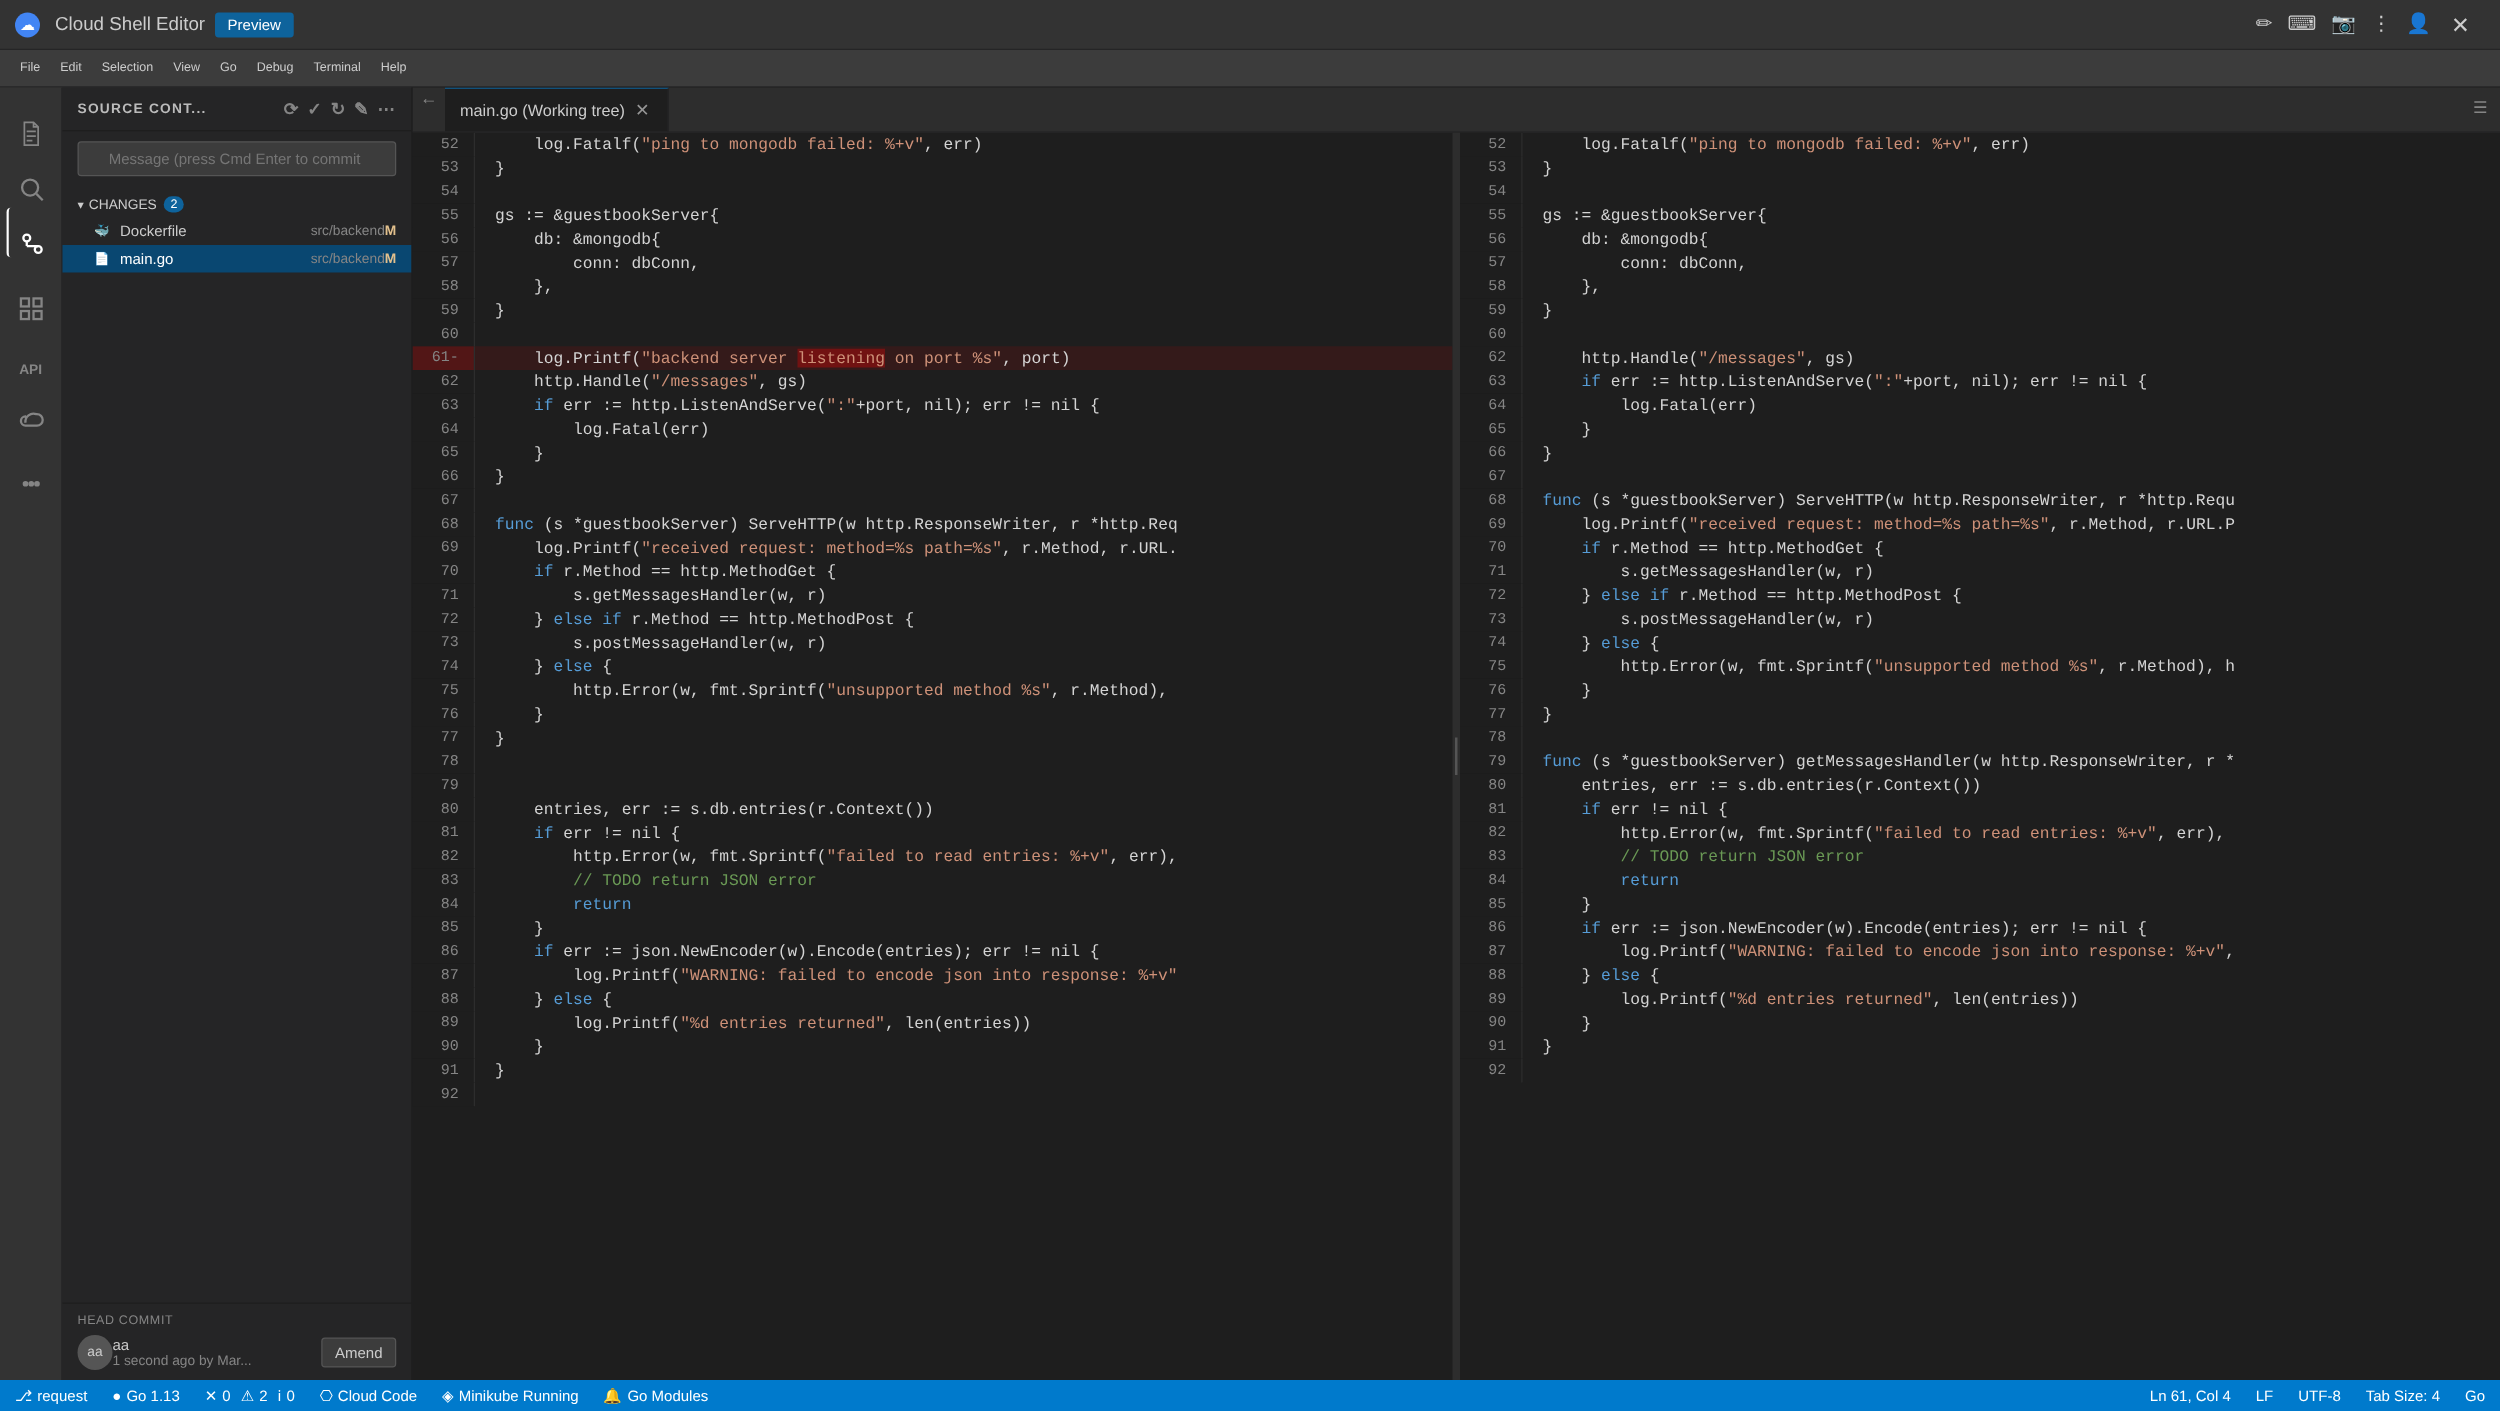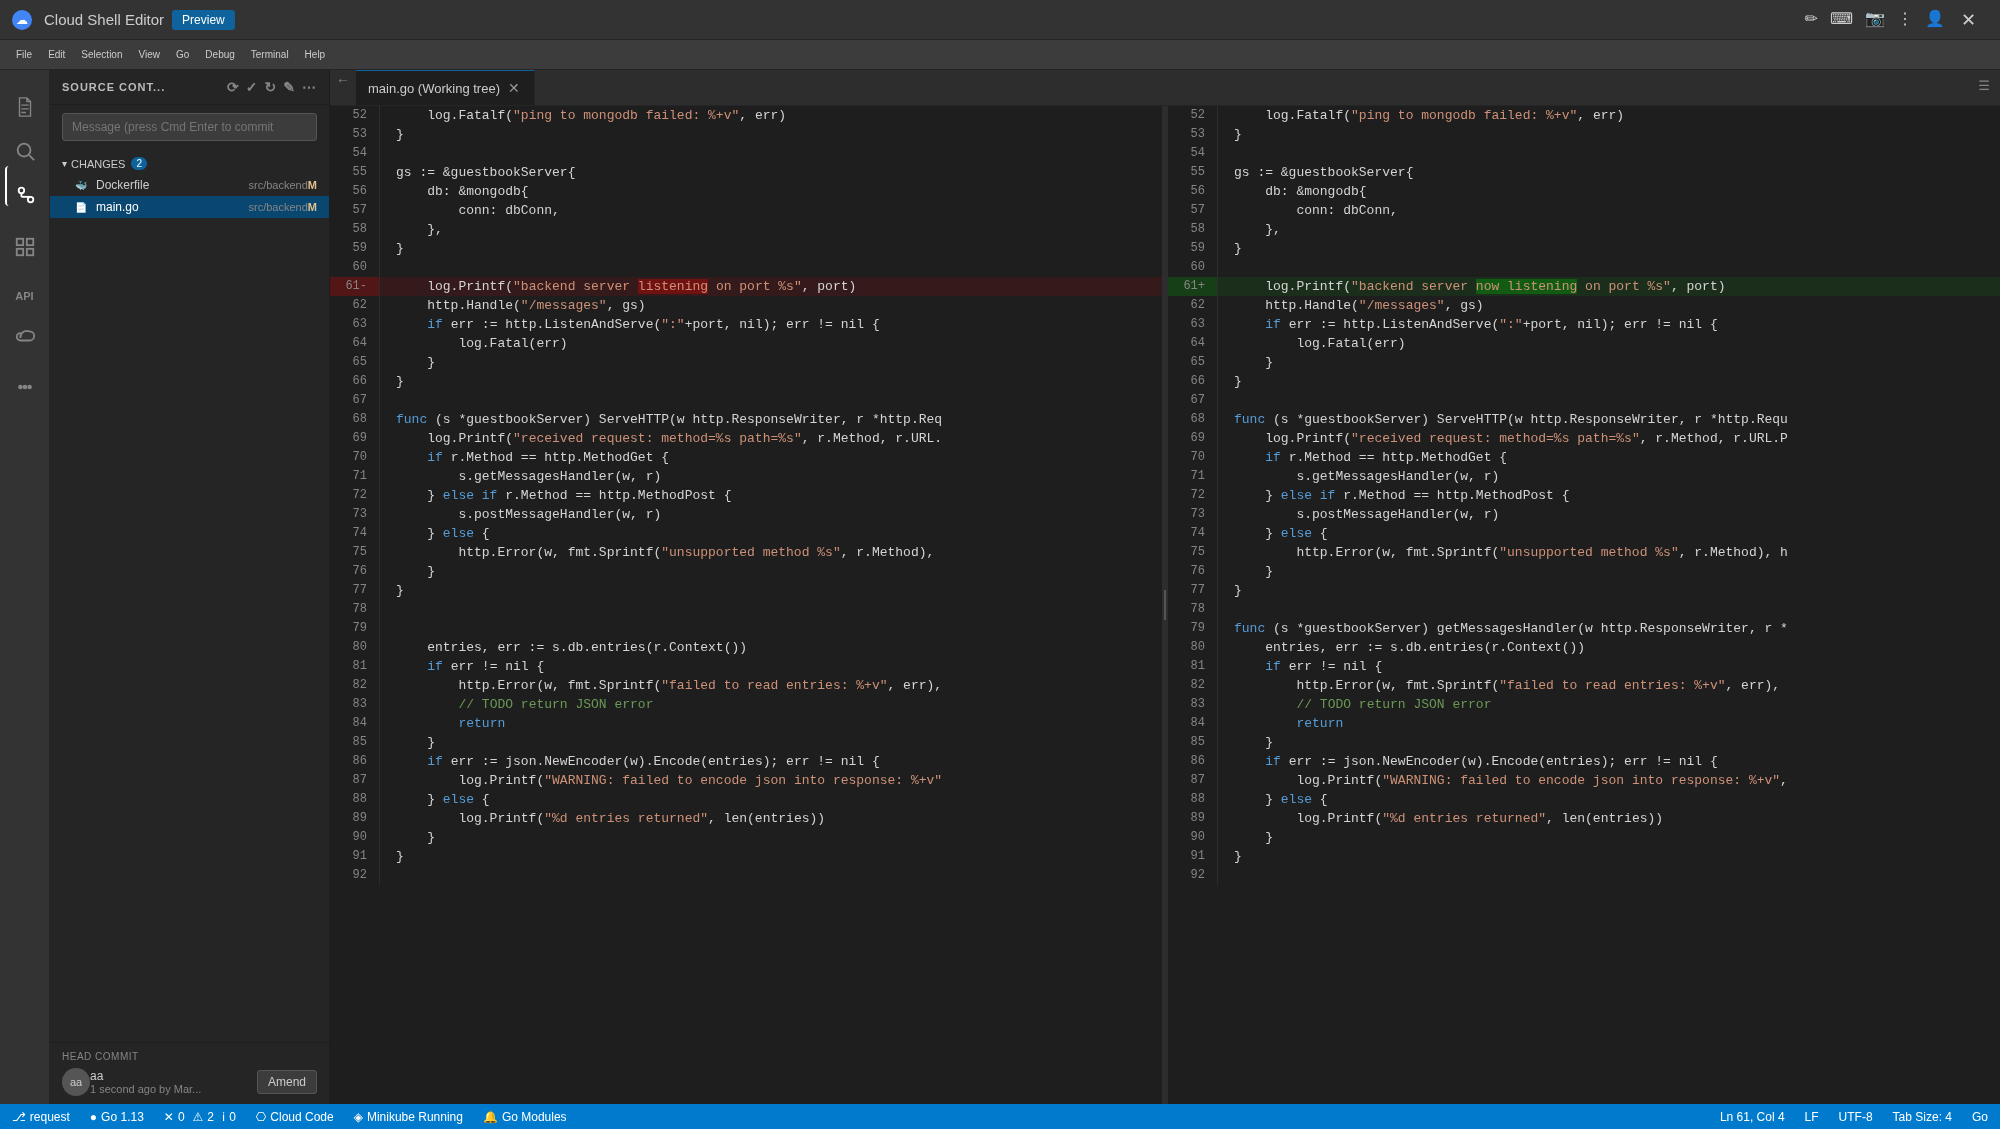--- a/index.html
+++ b/index.html
@@ -51,21 +51,21 @@
       display: flex; align-items: center; padding: 8px 12px; color: #bbb; font-size: 11px;
       font-weight: bold; letter-spacing: 1px; text-transform: uppercase;
       border-bottom: 1px solid #1e1e1e; height: 35px;
     }
     #sidebar-header .header-icons { display: flex; gap: 6px; margin-left: auto; }
     #sidebar-header .header-icon { color: #858585; cursor: pointer; font-size: 14px; }
     
     #commit-area { padding: 8px 12px; }
     #commit-input {
       width: 100%; background: #3c3c3c; border: 1px solid #555; color: #ccc;
-      padding: 6px 9px; font-size: 12px; border-radius: 3px;
+      padding: 6px 24px; font-size: 12px; border-radius: 3px;
     }
     
     #changes-section { padding: 4px 0; }
     .section-header {
       display: flex; align-items: center; padding: 4px 12px; cursor: pointer;
       font-size: 11px; color: #ccc; font-weight: 500;
     }
     .section-header .badge {
       background: #0e639c; color: white; font-size: 10px; padding: 1px 5px;
       border-radius: 10px; margin-left: 6px;
@@ -526,24 +526,20 @@
                 <span class="line-content">    },</span>
               </div>
             <div class="code-line normal">
                 <span class="line-num">59</span>
                 <span class="line-content">}</span>
               </div>
             <div class="code-line normal">
                 <span class="line-num">60</span>
                 <span class="line-content"> </span>
               </div>
-            <div class="code-line added">
-                <span class="line-num" style="background:rgba(0,200,0,0.12);">61+</span>
-                <span class="line-content">    log.Printf(<span class="str">"backend server <span class="highlight-add">now listening</span> on port %s"</span>, port)</span>
-              </div>
             <div class="code-line normal">
                 <span class="line-num">62</span>
                 <span class="line-content">    http.Handle(<span class="str">"/messages"</span>, gs)</span>
               </div>
             <div class="code-line normal">
                 <span class="line-num">63</span>
                 <span class="line-content">    <span class="kw">if</span> err := http.ListenAndServe(<span class="str">":"</span>+port, nil); err != nil {</span>
               </div>
             <div class="code-line normal">
                 <span class="line-num">64</span>

